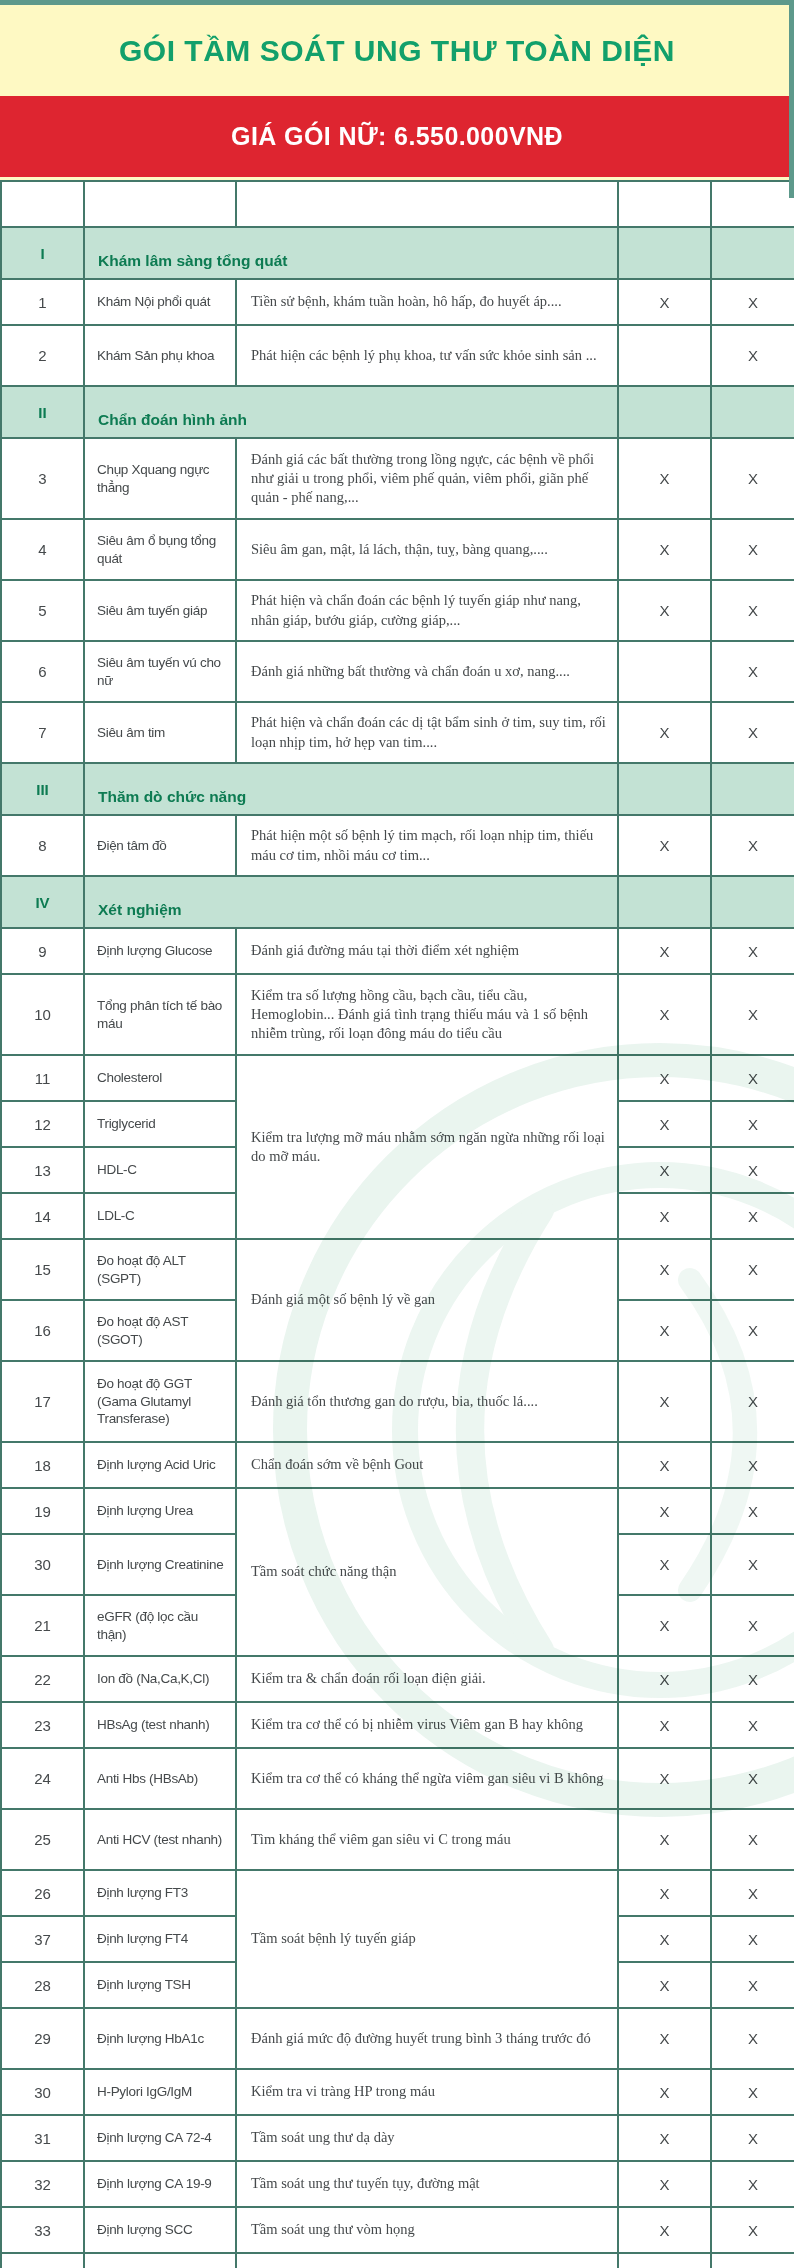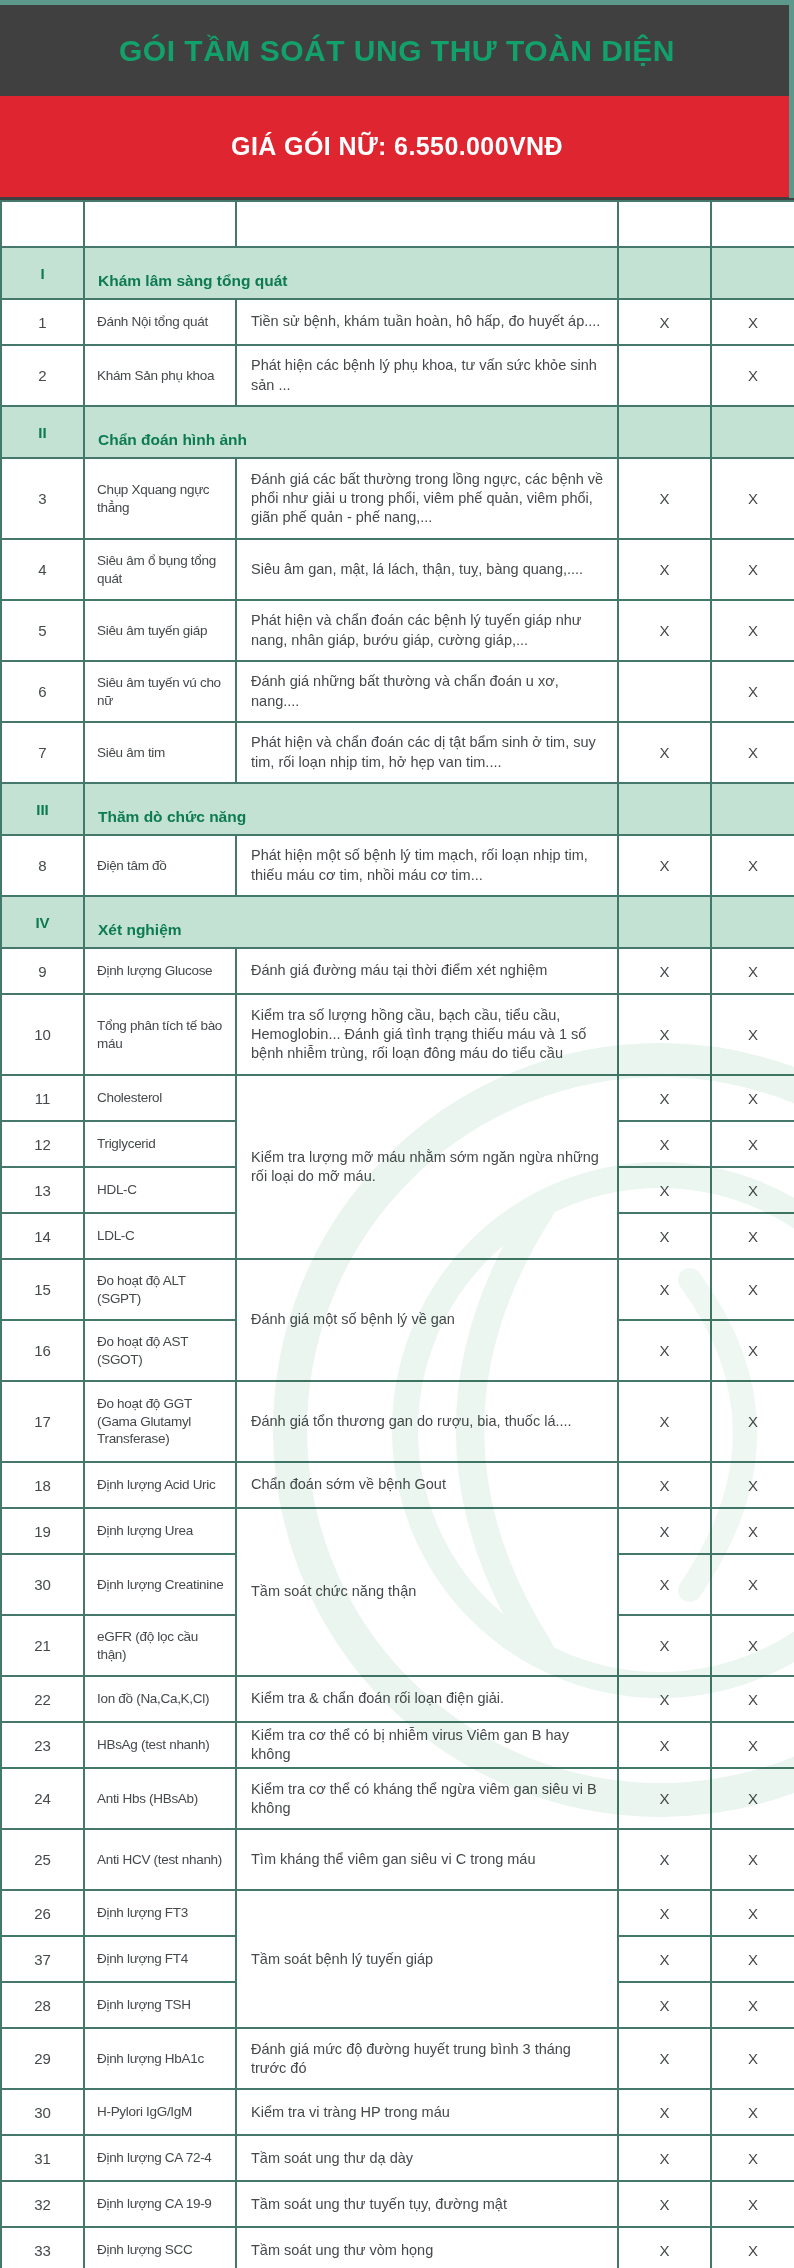--- a/index.html
+++ b/index.html
@@ -1,21 +1,21 @@
 <!DOCTYPE html>
 <html><head>
 <meta charset="utf-8">
 <style>
   html,body{margin:0;padding:0;background:#ffffff;}
   .page{
     position:relative;
     width:794px;
     height:2268px;
     overflow:hidden;
-    background:#404040;
+    background:#fef9c3;
     font-family:"Liberation Sans","DejaVu Sans",sans-serif;
     color:#45494B;
   }
   .top-strip{
     position:absolute;top:0;left:0;width:794px;height:5px;
     background:#5D998B;z-index:5;
   }
   .right-strip{
     position:absolute;top:0;right:0;width:5px;height:198px;
     background:#5D998B;z-index:5;
@@ -25,21 +25,21 @@
     display:flex;align-items:center;justify-content:center;
   }
   .title-wrap h1{
     margin:0;
     font-size:30px;
     font-weight:bold;
     letter-spacing:.5px;
     color:#12A06B;
   }
   .banner{
-    height:101px;
+    height:81px;
     background:#DE2530;
     display:flex;flex-direction:row;align-items:center;justify-content:center;
   }
   .banner .price-line{
     color:#ffffff;
     font-size:25px;
     font-weight:bold;
     letter-spacing:.4px;
   }
   table.screening{
@@ -90,20 +90,21 @@
     letter-spacing:-0.3px;
     line-height:1.3;
     padding:3px 6px 3px 12px;
     text-align:left;
   }
   td.desc{
     font-size:14.5px;
     line-height:1.32;
     padding:3px 10px 3px 14px;
     text-align:left;
+    font-family:Liberation Serif, serif;
   }
   td.mark{
     text-align:center;
     font-size:15px;
   }
   tr.h1 td{height:38px;}
   tr.h2 td{height:53px;}
   tr.h3 td{height:73px;}
   .watermark{
     position:absolute;
@@ -156,21 +157,21 @@
     </thead>
     <tbody>
         <tr class="sec">
     <td class="stt sec-num">I</td>
     <td class="sec-label" colspan="2">Khám lâm sàng tổng quát</td>
     <td class="mark"></td>
     <td class="mark"></td>
   </tr>
         <tr class="h1">
     <td class="stt">1</td>
-    <td class="cat">Đánh Nội tổng quát</td>
+    <td class="cat">Khám Nội phổi quát</td>
     <td class="desc">Tiền sử bệnh, khám tuần hoàn, hô hấp, đo huyết áp....</td>
     <td class="mark">X</td>
     <td class="mark">X</td>
   </tr>
         <tr class="h2">
     <td class="stt">2</td>
     <td class="cat">Khám Sản phụ khoa</td>
     <td class="desc">Phát hiện các bệnh lý phụ khoa, tư vấn sức khỏe sinh sản ...</td>
     <td class="mark"></td>
     <td class="mark">X</td>

